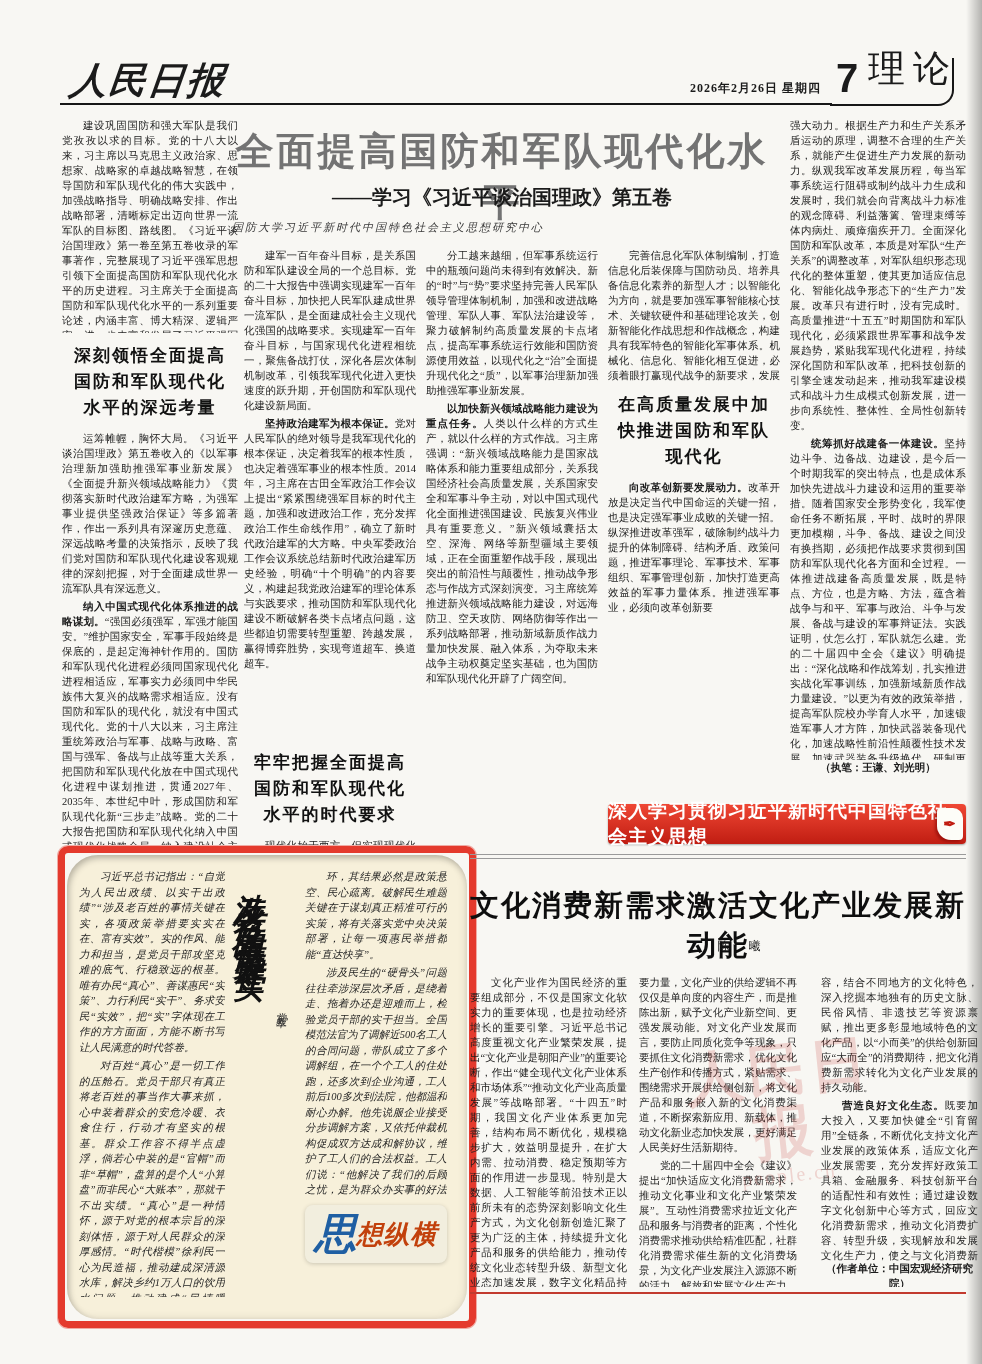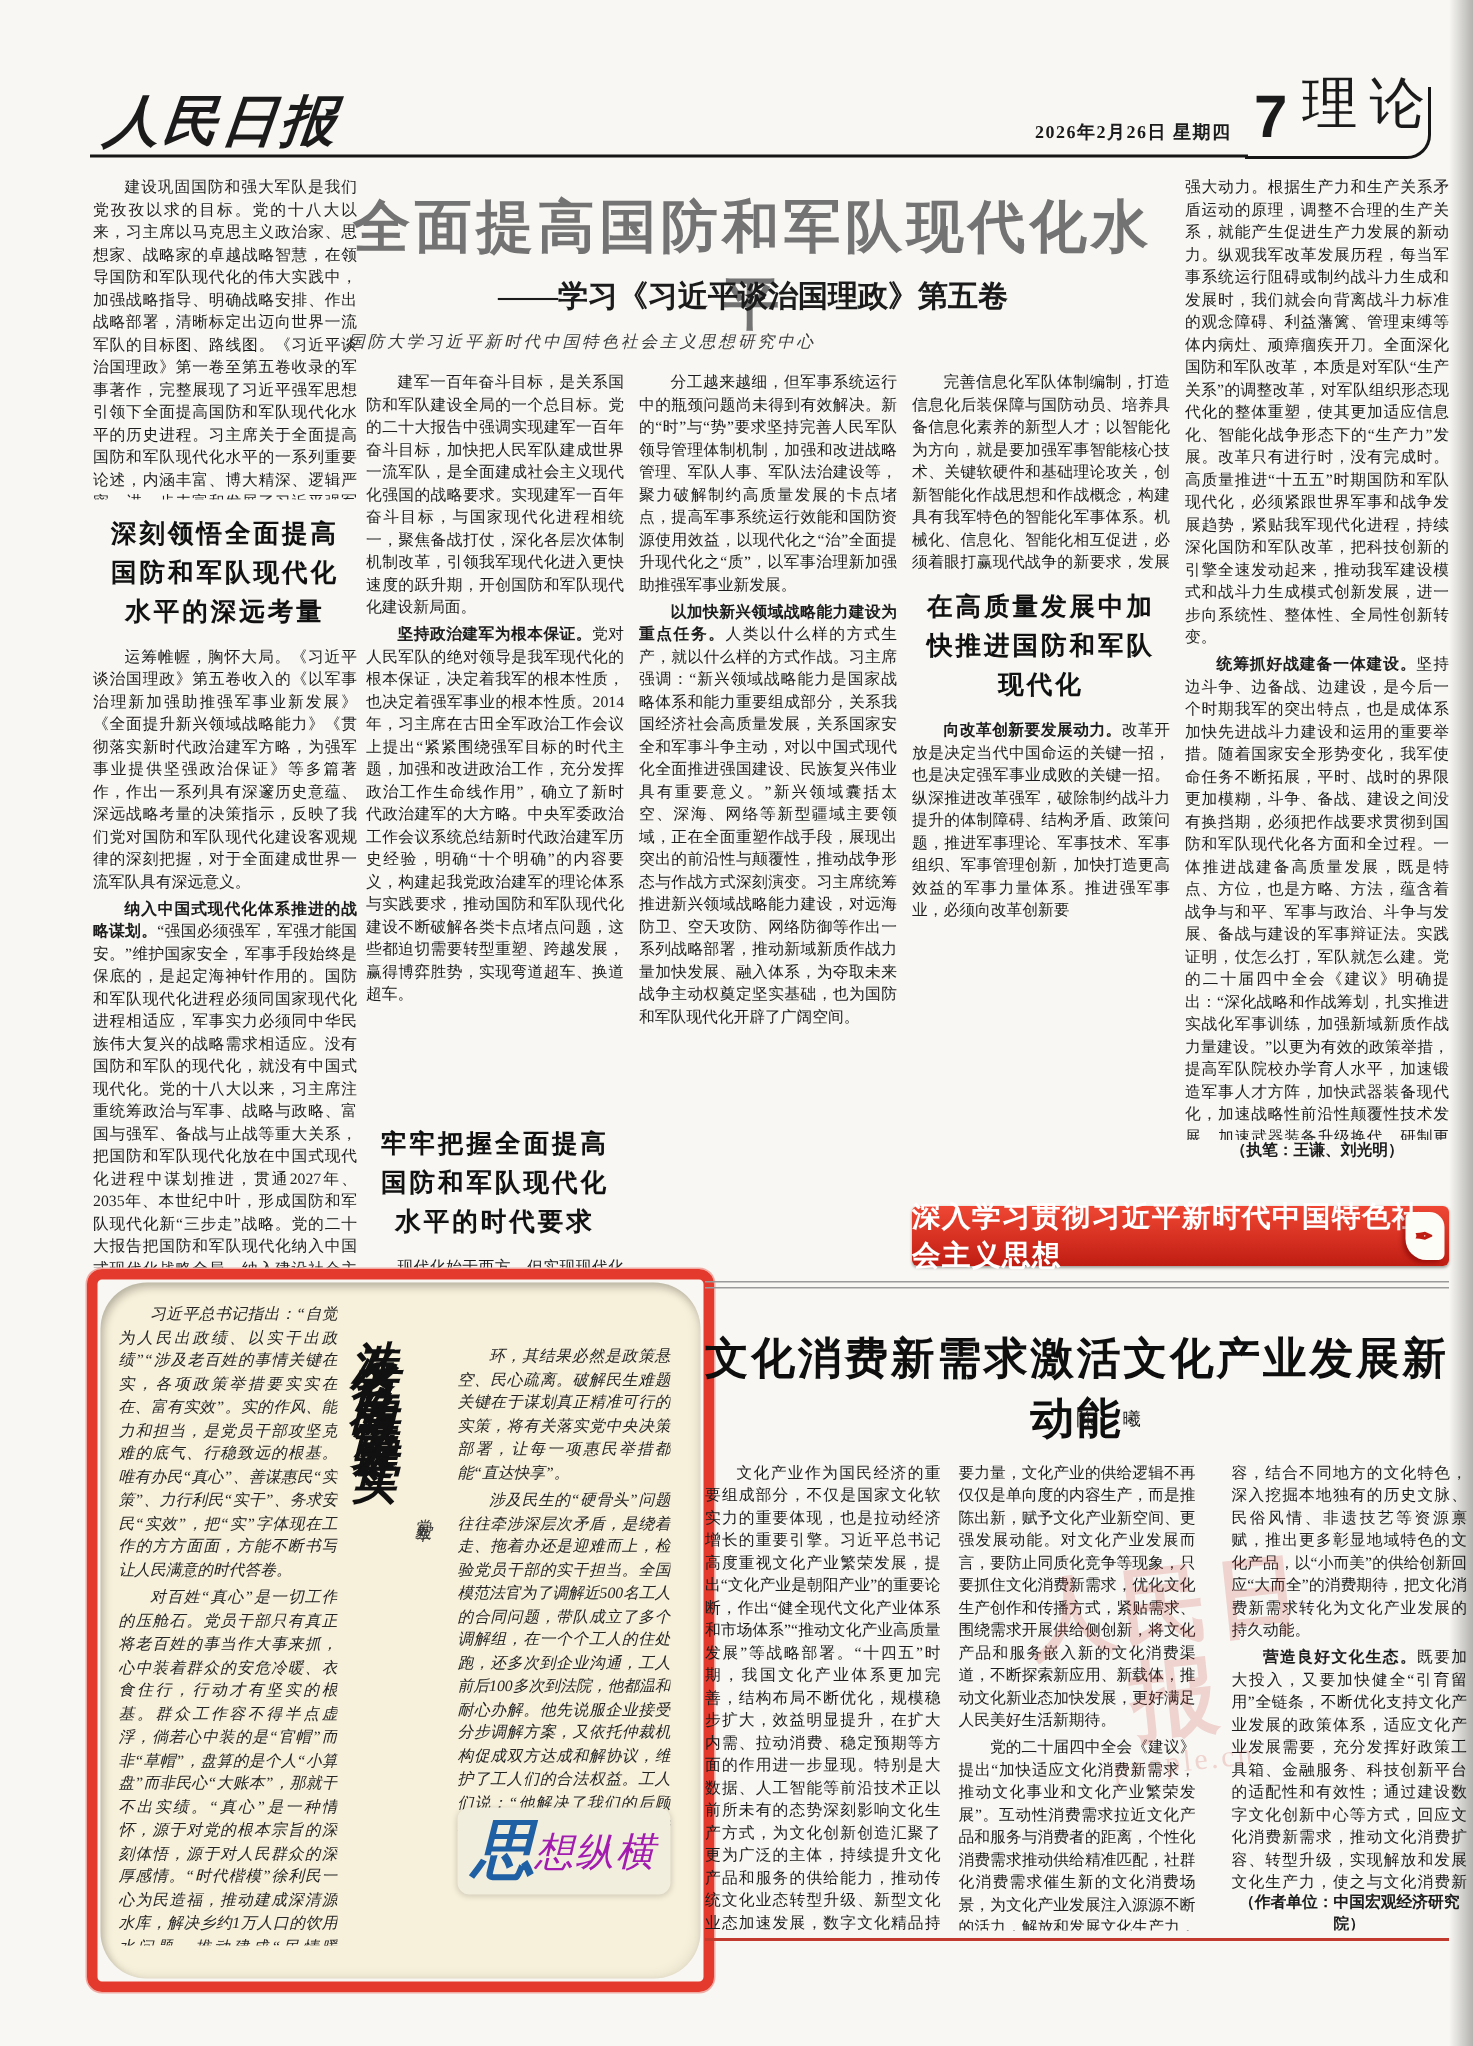--- a/index.html
+++ b/index.html
@@ -56,21 +56,21 @@
         box-shadow:2px 3px 6px rgba(0,0,0,.25) inset, -3px -2px 8px rgba(0,0,0,.06) inset;}
   .kb{font-style:italic;font-family:"Liberation Serif","DejaVu Serif",serif;border-radius:31px;}
   .rb-coltext{position:absolute;overflow:hidden;font-size:10.5px;line-height:15.5px;text-align:justify;color:#242424;}
   .rb-coltext p{margin:0 0 3px;text-indent:2em;}
   .vtitle{position:absolute;left:160px;top:14px;height:428px;writing-mode:vertical-rl;font-size:30px;
         font-weight:bold;letter-spacing:7px;color:#111;}
   .vauthor{position:absolute;left:206px;top:148px;writing-mode:vertical-rl;font-size:11px;letter-spacing:3px;color:#333;}
   .rb-logo{position:absolute;left:238px;top:350px;width:142px;height:58px;background:#f2eede;border-radius:8px;
         box-shadow:0 1px 4px rgba(0,0,0,.18);display:flex;align-items:center;justify-content:center;}
   .rb-logo .z1{font-size:42px;font-weight:bold;font-style:italic;color:#1f5fa3;line-height:1;}
-  .rb-logo .z2{font-size:26px;font-weight:normal;font-style:italic;color:#a21caf;letter-spacing:1px;}
+  .rb-logo .z2{font-size:26px;font-weight:bold;font-style:italic;color:#c2410c;letter-spacing:1px;}
 </style>
 </head>
 <body>
 
 <div id="page">
 
   <div class="mast-logo">人民日报</div>
   <div class="mast-rule"></div>
   <div class="mast-bracket"></div>
   <div class="mast-date">2026年2月26日  星期四</div>
@@ -126,21 +126,21 @@
   </div>
 
   <div class="redbox">
     <div class="cream kb">
       <div class="rb-coltext" style="left:12px;top:14px;width:146px;height:428px;">
         <p>习近平总书记指出：“自觉为人民出政绩、以实干出政绩”“涉及老百姓的事情关键在实，各项政策举措要实实在在、富有实效”。实的作风、能力和担当，是党员干部攻坚克难的底气、行稳致远的根基。唯有办民“真心”、善谋惠民“实策”、力行利民“实干”、务求安民“实效”，把“实”字体现在工作的方方面面，方能不断书写让人民满意的时代答卷。</p>
         <p>对百姓“真心”是一切工作的压舱石。党员干部只有真正将老百姓的事当作大事来抓，心中装着群众的安危冷暖、衣食住行，行动才有坚实的根基。群众工作容不得半点虚浮，倘若心中装的是“官帽”而非“草帽”，盘算的是个人“小算盘”而非民心“大账本”，那就干不出实绩。“真心”是一种情怀，源于对党的根本宗旨的深刻体悟，源于对人民群众的深厚感情。“时代楷模”徐利民一心为民造福，推动建成深清源水库，解决乡约1万人口的饮用水问题，推动建成“民情暖哨”网络综合治理平台，让群众的意见和诉求得到更快速的回应。唯有怀揣一颗真心、将心比心、以心换心，把群众的每一件小事当作自己的大事来办，实事方能办实、好事方能办好。</p>
       </div>
       <div class="vtitle">涉及老百姓的事情关键在实</div>
       <div class="vauthor">常毅军</div>
-      <div class="rb-coltext" style="left:238px;top:14px;width:142px;height:330px;margin-top:28px;">
+      <div class="rb-coltext" style="left:238px;top:14px;width:142px;height:330px;">
         <p>环，其结果必然是政策悬空、民心疏离。破解民生难题关键在于谋划真正精准可行的实策，将有关落实党中央决策部署，让每一项惠民举措都能“直达快享”。</p>
         <p>涉及民生的“硬骨头”问题往往牵涉深层次矛盾，是绕着走、拖着办还是迎难而上，检验党员干部的实干担当。全国模范法官为了调解近500名工人的合同问题，带队成立了多个调解组，在一个个工人的住处跑，还多次到企业沟通，工人前后100多次到法院，他都温和耐心办解。他先说服企业接受分步调解方案，又依托仲裁机构促成双方达成和解协议，维护了工人们的合法权益。工人们说：“他解决了我们的后顾之忧，是为群众办实事的好法官。”党员干部的作风和能力如何，群众心里有杆秤。担当担责、敢行落实，只会须臾信任。只有扑下身子、沉到一线，直面矛盾不回避、遇到困难不退缩，以钉钉子精神力行实干，把承诺的事情一件件办好，才能积累起沉甸甸的公信力。</p>
 
       </div>
       <div class="rb-logo">
         <span class="z1">思</span>
           <span class="z2">想纵横</span>
       </div>
     </div>
   </div>

